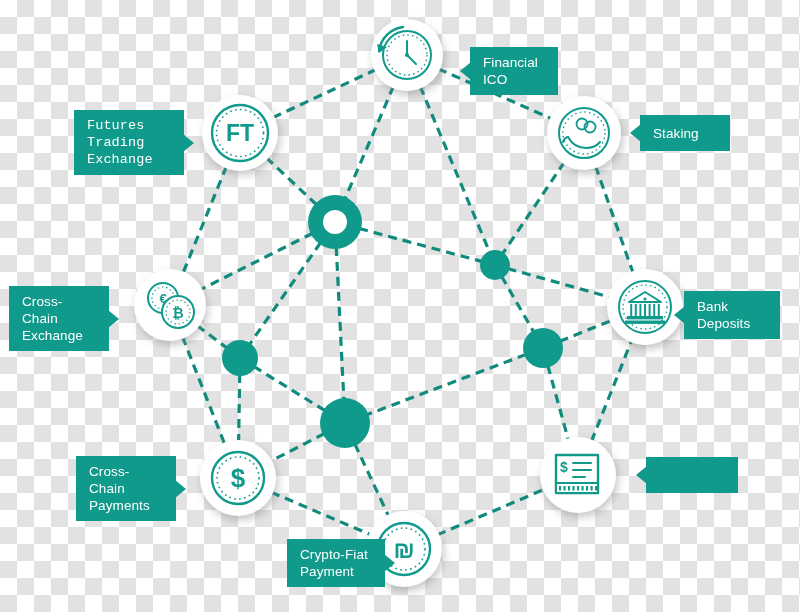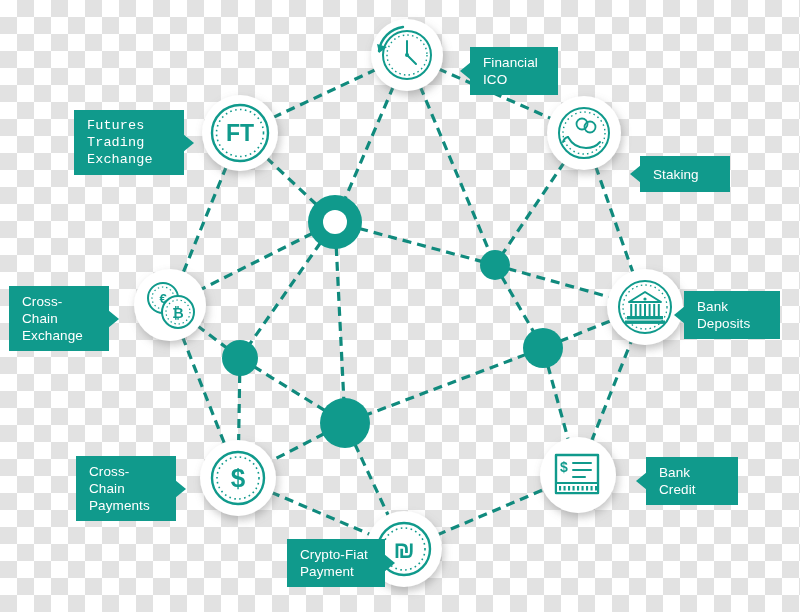--- a/index.html
+++ b/index.html
@@ -188,23 +188,23 @@
             <circle cx="404" cy="549" r="21" fill="none" stroke="#109a8c" stroke-width="1.6" stroke-dasharray="1.6 3.4"></circle>
             <text x="404" y="557.64" text-anchor="middle" font-size="24" font-family="&quot;Liberation Sans&quot;, sans-serif" fill="#109a8c" font-weight="bold">₪</text>
           </g>
         </g>
       </g>
   </svg>
   <div id="labels">
       <div class="lbl tail-left" style="left: 470px; top: 27px; width: 88px; min-height: 35px; margin-top: 20px;"><span>Financial ICO</span><span class="tail"></span></div>
       <div class="lbl tail-right" style="left: 74px; top: 110px; width: 110px; min-height: 46px; font-family: Liberation Mono, monospace;"><span>Futures Trading
 Exchange</span><span class="tail"></span></div>
-      <div class="lbl tail-left" style="left: 640px; top: 115px; width: 90px; min-height: 36px; margin-top: 41px;"><span>Staking</span><span class="tail"></span></div>
+      <div class="lbl tail-left" style="left: 640px; top: 115px; width: 90px; min-height: 36px;"><span>Staking</span><span class="tail"></span></div>
       <div class="lbl tail-right" style="left: 9px; top: 286px; width: 100px; min-height: 46px;"><span>Cross-Chain
 Exchange</span><span class="tail"></span></div>
       <div class="lbl tail-left" style="left: 684px; top: 291px; width: 96px; min-height: 34px;"><span>Bank Deposits</span><span class="tail"></span></div>
       <div class="lbl tail-right" style="left: 76px; top: 456px; width: 100px; min-height: 46px;"><span>Cross-Chain
 Payments</span><span class="tail"></span></div>
-      <div class="lbl tail-left" style="left: 646px; top: 457px; width: 92px; min-height: 36px;"><span>Bank Credit</span><span class="tail"></span></div>
+      <div class="lbl tail-left" style="left: 646px; top: 457px; width: 92px; min-height: 36px;"><span class="tail"></span></div>
       <div class="lbl tail-right" style="left: 254px; top: 539px; width: 98px; min-height: 46px; margin-left: 33px;"><span>Crypto-Fiat
 Payment</span><span class="tail"></span></div>
     </div>
 </div>
 
 </body></html>

